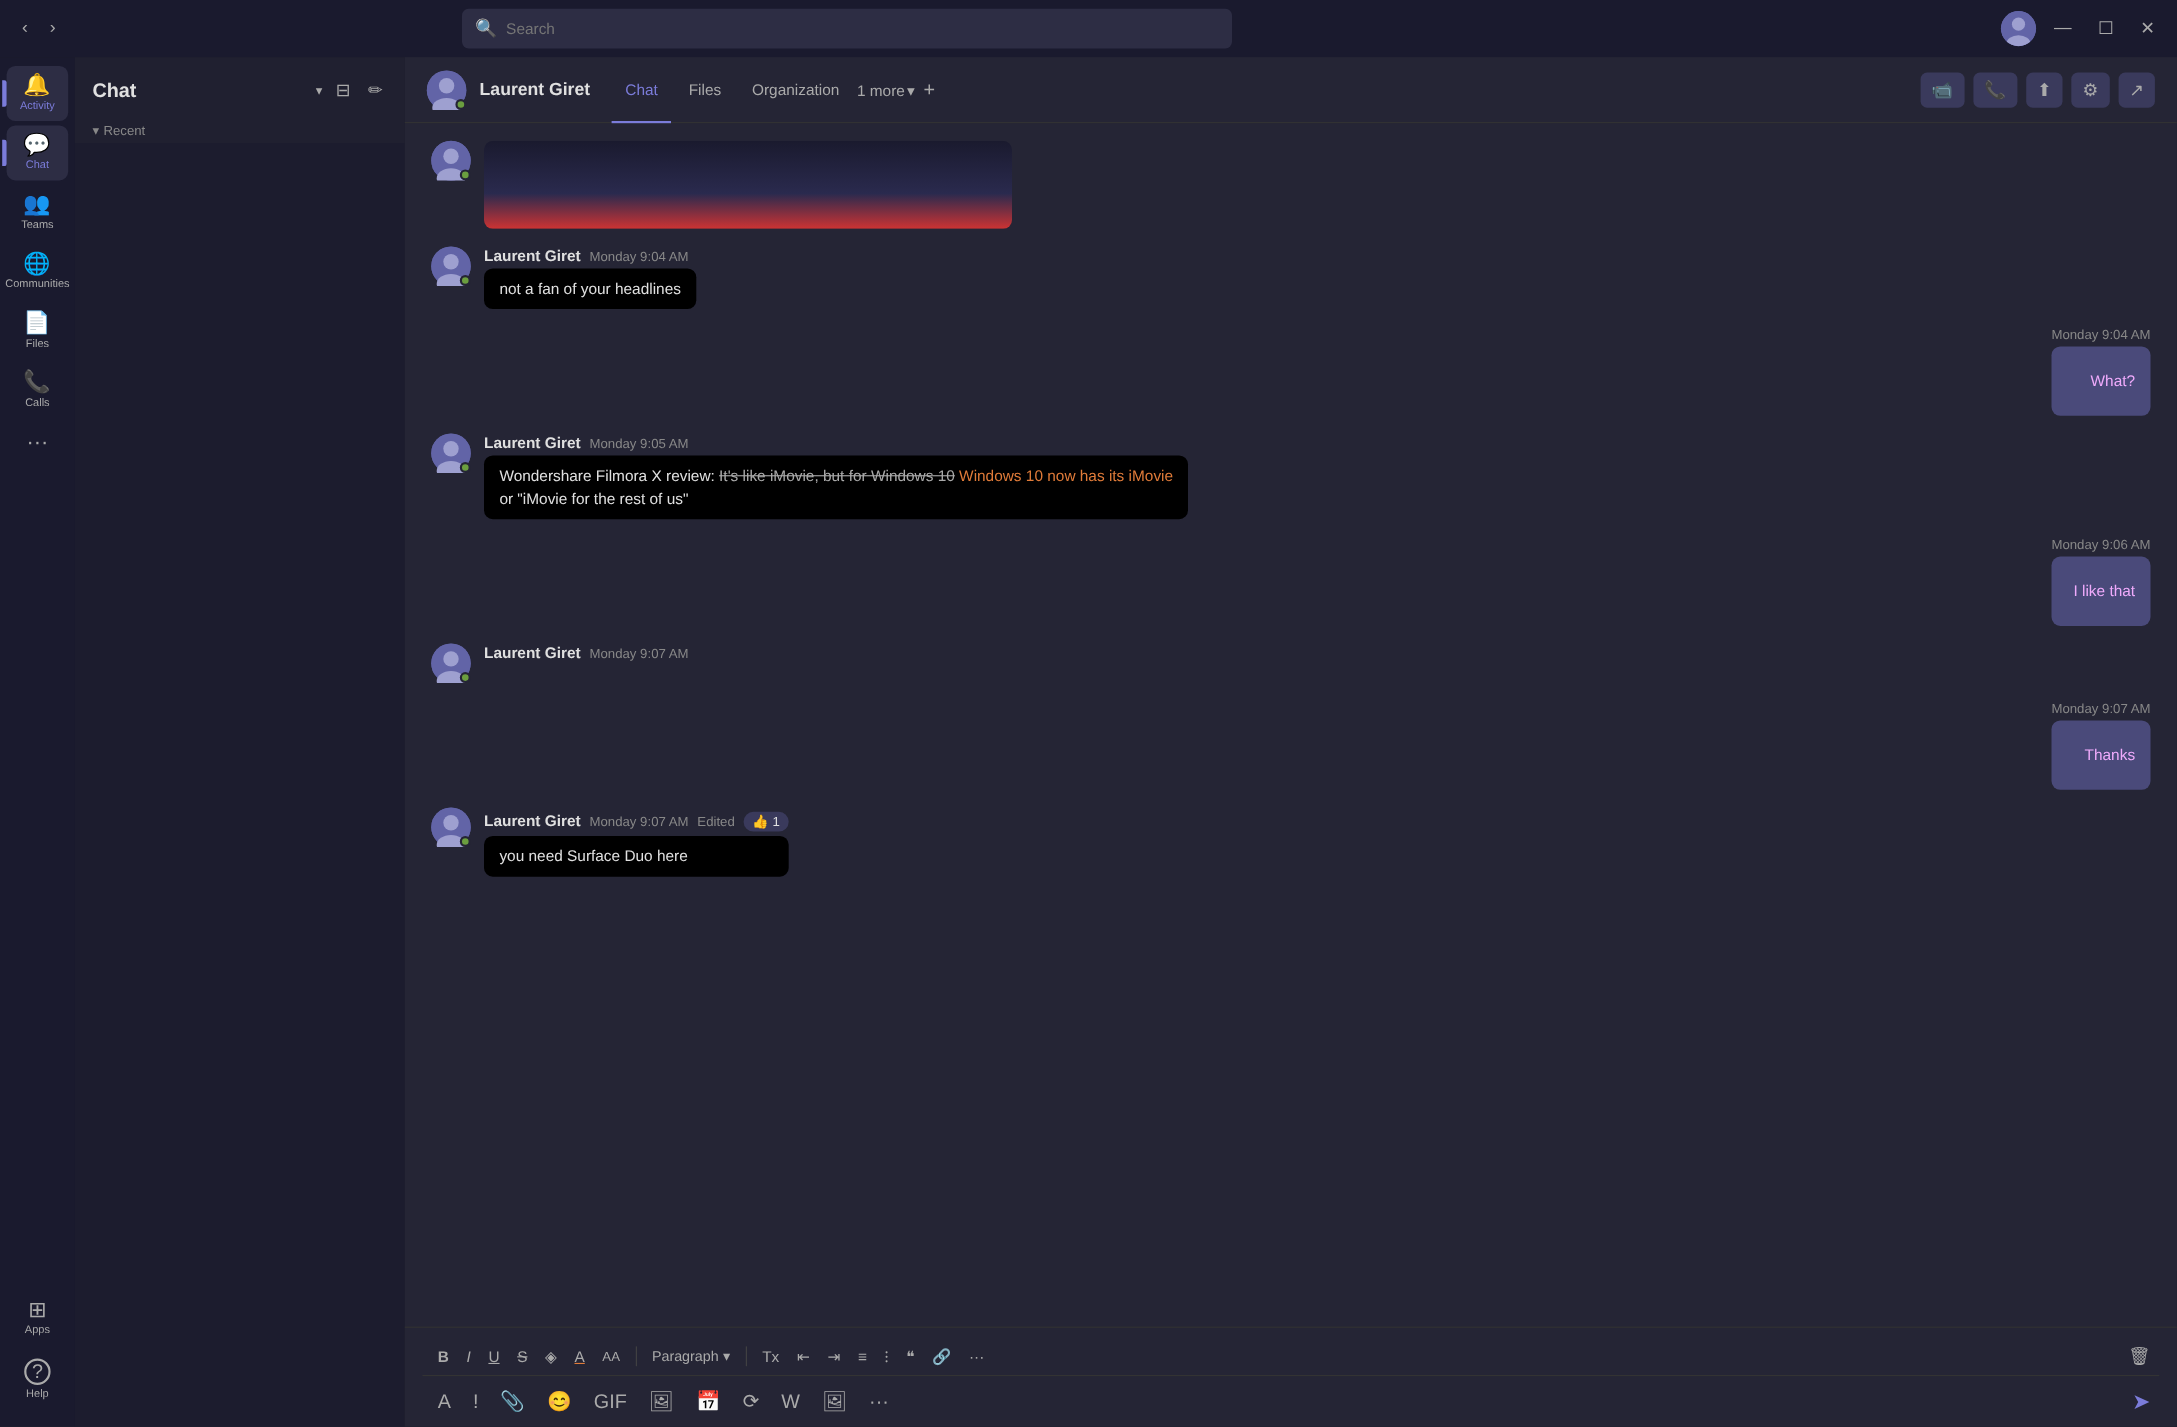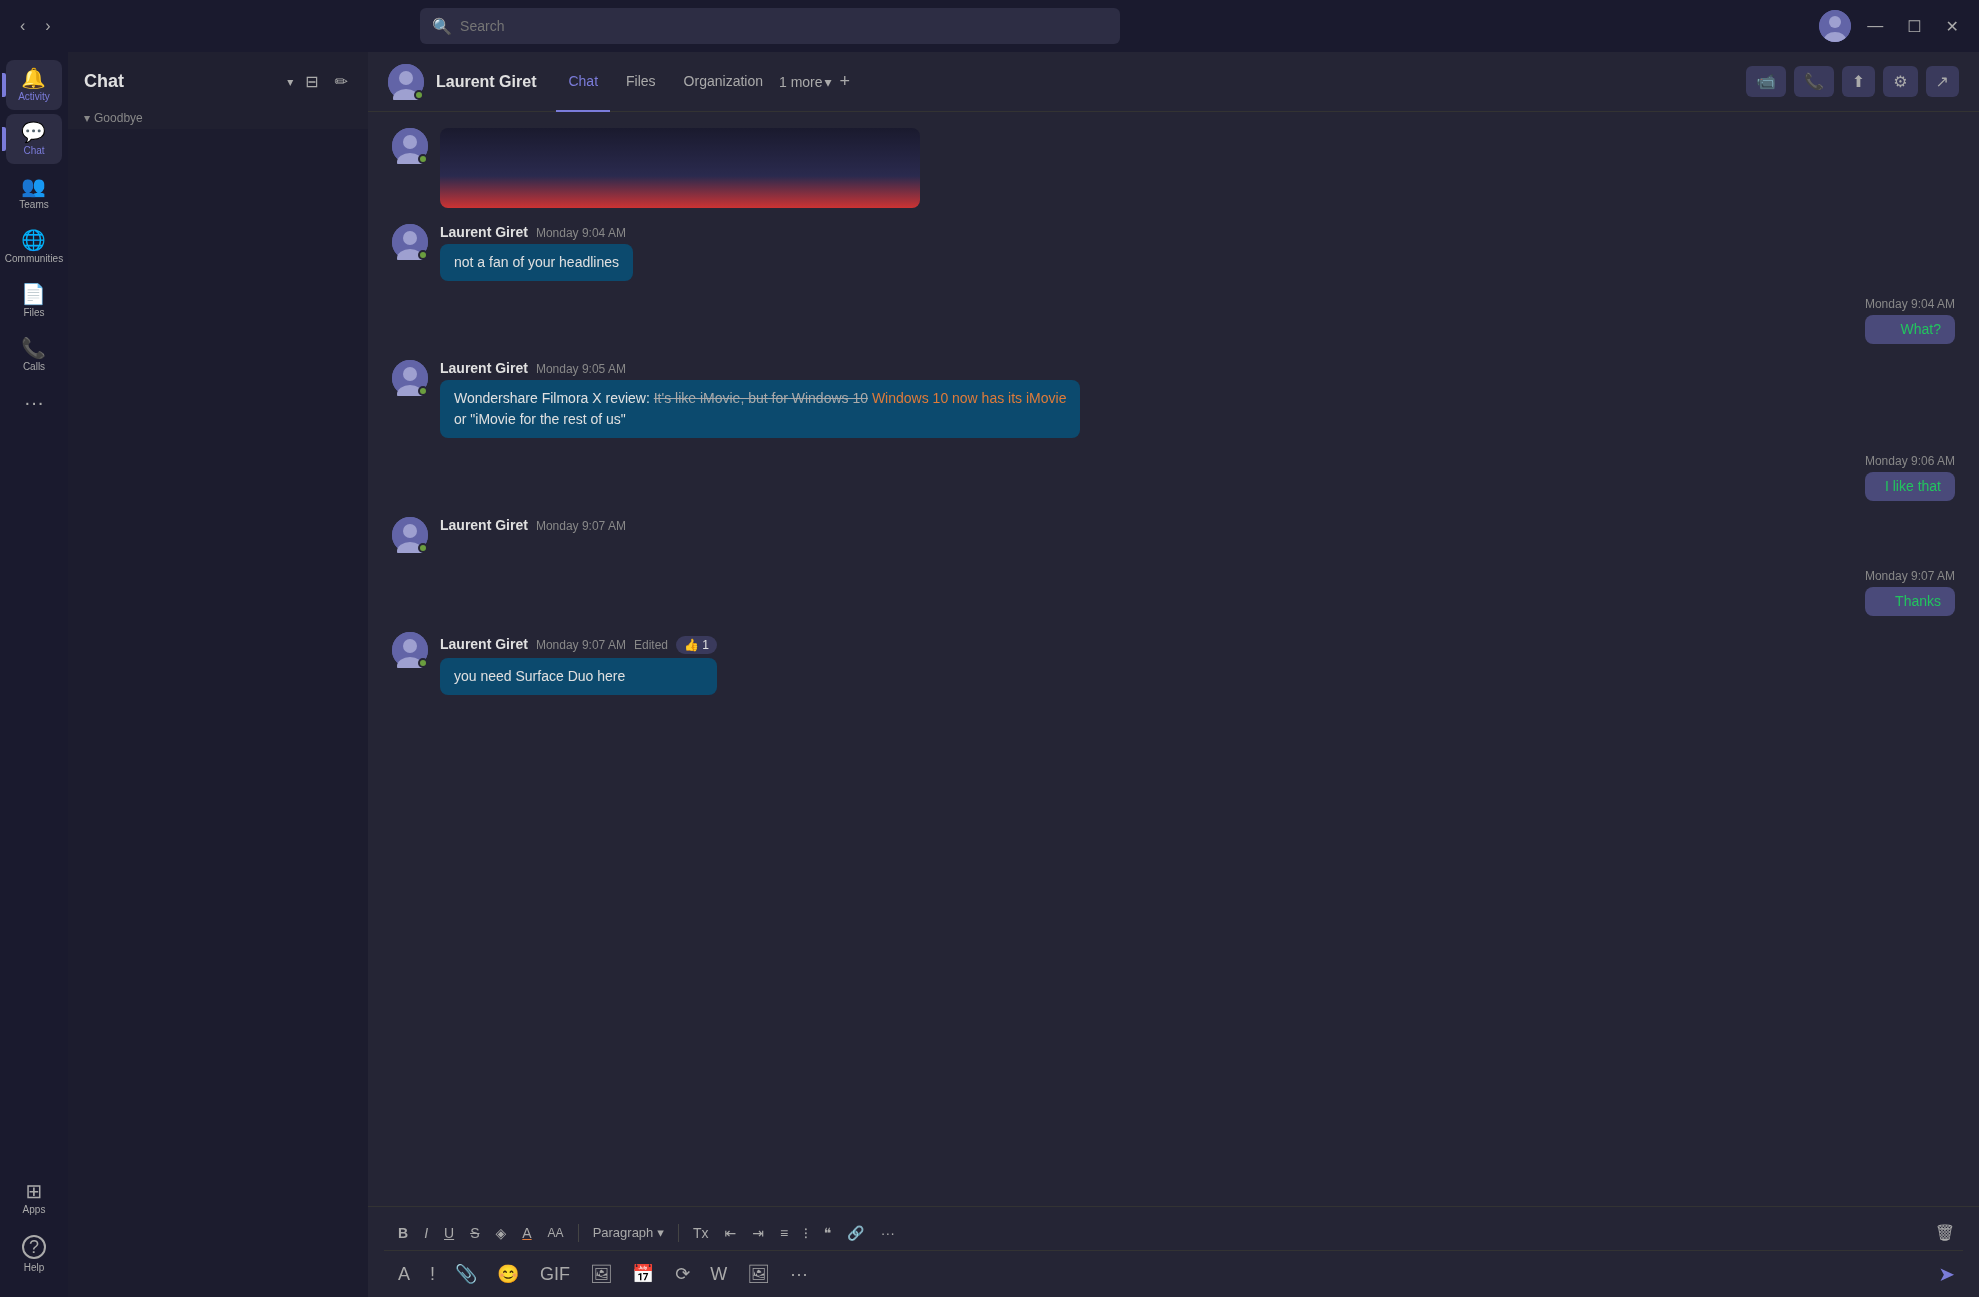--- a/index.html
+++ b/index.html
@@ -342,42 +342,42 @@
     }
     .msg-time {
       font-size: 12px;
       color: #888;
     }
     .msg-edited {
       font-size: 12px;
       color: #888;
     }
     .msg-bubble {
-      background: #0c4a6e;
+      background: #000000;
       border-radius: 8px;
       padding: 8px 14px;
       font-size: 14px;
       color: #e0e0e0;
       line-height: 1.5;
     }
     .msg-bubble .strikethrough {
       text-decoration: line-through;
       color: #aaa;
       text-align: right;
     }
     .msg-bubble .link-text {
       color: #e07b39;
       text-decoration: none;
     }
     .own-bubble {
       background: #4a4a7a;
       border-radius: 8px;
-      padding: 4px 14px;
-      font-size: 14px;
-      color: #22c55e;
+      padding: 21px 14px;
+      font-size: 14px;
+      color: #f0abfc;
       line-height: 1.5;
       text-align: right;
     }
     .own-meta {
       font-size: 12px;
       color: #888;
       text-align: right;
       margin-bottom: 4px;
     }
     .reaction-badge {
@@ -559,21 +559,21 @@
     <div class="chat-list-header">
       <span class="chat-list-title">Chat</span>
       <span class="chat-list-title-chevron">▾</span>
       <div class="chat-list-actions">
         <button class="chat-list-action-btn">⊟</button>
         <button class="chat-list-action-btn">✏</button>
       </div>
     </div>
     <div class="chat-list-section">
       <span>▾</span>
-      <span>Goodbye</span>
+      <span>Recent</span>
     </div>
     <div class="chat-list-content"></div>
   </div>
 
   <div class="chat-area">
 
     <div class="chat-header">
       <div class="contact-avatar">
         <svg width="36" height="36" viewBox="0 0 36 36">
           <circle cx="18" cy="18" r="18" fill="#6264a7"></circle>

